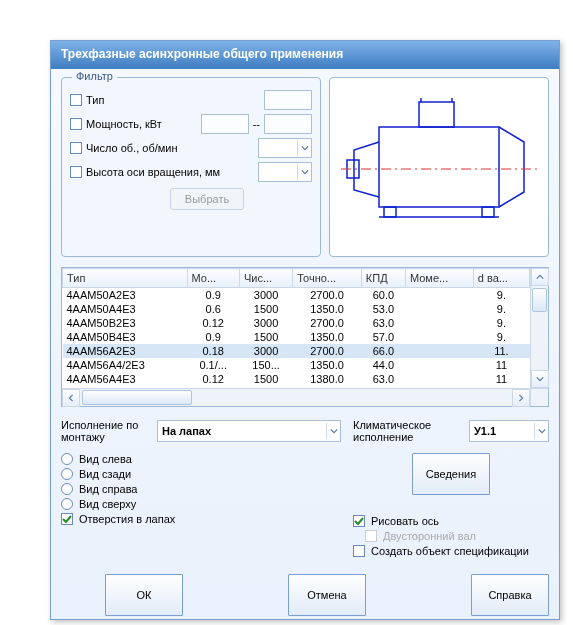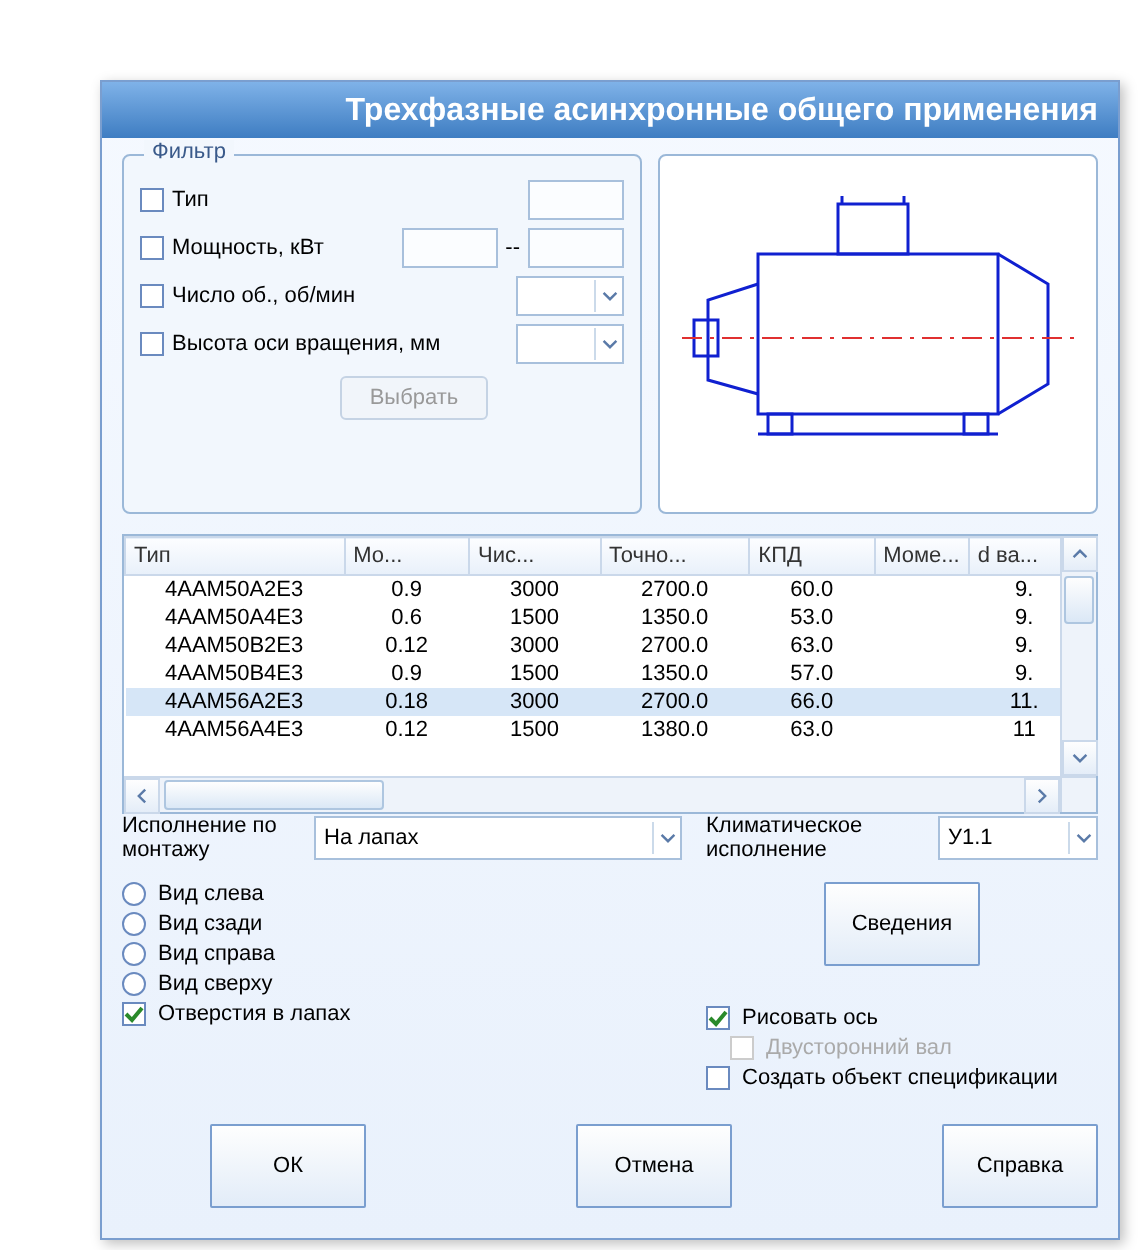--- a/index.html
+++ b/index.html
@@ -20,23 +20,22 @@
     height: 580px;
     border: 1px solid #7a9ecf;
     background: linear-gradient(#f5f9ff, #e9f1fc);
     box-shadow: 2px 2px 6px rgba(0,0,0,0.25);
   }
   .titlebar {
     height: 28px;
     background: linear-gradient(#7fb2e8, #3e7dc2);
     color: #fff;
     font-weight: bold;
-    font-size: 16px;
+    font-size: 12px;
     padding: 6px 10px;
-    text-align: right;
   }
   .content {
     padding: 8px 10px;
   }
   .top-row { display: flex; gap: 8px; }
   .filter-group {
     border: 1px solid #9bb8d8;
     border-radius: 4px;
     padding: 8px 8px 10px 8px;
     width: 260px;
@@ -105,21 +104,21 @@
   table { border-collapse: collapse; width: 100%; font-size:11px;}
   thead th {
     background: linear-gradient(#fcfdff,#e8f0fa);
     border: 1px solid #cad8ea;
     padding: 3px 4px;
     text-align: left;
     font-weight: normal;
     color:#333;
   }
   tbody td {
-    padding: 1px 20px;
+    padding: 1px 4px;
     border-right: 1px solid transparent;
     white-space: nowrap;
   }
   tbody tr.sel td { background:#d6e6f7; }
   .num { text-align: center; }
   .vscroll {
     position:absolute; right:0; top:0; bottom:18px; width:18px;
     background:#eef3fa; border-left:1px solid #cad8ea;
     display:flex; flex-direction:column;
   }
@@ -130,28 +129,28 @@
   }
   .sb-btn {
     width:18px;height:18px;display:flex;align-items:center;justify-content:center;
     background:linear-gradient(#fefefe,#e4edf8);border:1px solid #cad8ea;
   }
   .sb-track { flex:1; position:relative; }
   .sb-thumb-v { position:absolute; left:1px; right:1px; top:2px; height:24px; background:linear-gradient(#fefefe,#dbe8f6); border:1px solid #aec6e0; border-radius:2px;}
   .sb-thumb-h { position:absolute; top:1px; bottom:1px; left:2px; width:110px; background:linear-gradient(#fefefe,#dbe8f6); border:1px solid #aec6e0; border-radius:2px;}
   .corner { position:absolute; right:0; bottom:0; width:18px;height:18px;background:#eef3fa;border-left:1px solid #cad8ea;border-top:1px solid #cad8ea;}
 
-  .lower { display:flex; gap:12px;justify-content:space-between; }
+  .lower { margin-top: 12px; display:flex; gap:12px;justify-content:space-between; }
   .lower-left { width: 280px; }
   .lower-right { flex:1; }
   .combo-row { display:flex; align-items:center; gap:6px; }
   .combo-row .lbl { width: 90px; }
   .combo-box {
     flex:1; height:22px; border:1px solid #a8c0dc; background:#fff;
-    display:flex; align-items:center; justify-content:space-between; padding-left:4px;
+    display:flex; align-items:center; justify-content:space-between; padding-left:4px;font-weight:bold;
   }
   .radio-list { margin-top:10px; }
   .radio-list label, .chk-list label {
     display:flex; align-items:center; gap:6px; margin:3px 0;
   }
   .radio-dot {
     width:12px;height:12px;border:1px solid #6a8abf;border-radius:50%;
     display:inline-flex;align-items:center;justify-content:center;background:#fff;
   }
   .radio-dot.on::after{content:"";width:6px;height:6px;background:#3a873a;border-radius:50%;}
@@ -308,20 +307,29 @@
               <tr class="sel">
                 <td>4ААМ56А2Е3</td>
                 <td class="num">0.18</td>
                 <td class="num">3000</td>
                 <td class="num">2700.0</td>
                 <td class="num">66.0</td>
                 <td class="num"></td>
                 <td class="num">11.</td>
               </tr>
               <tr>
+                <td>4ААМ56А4/2Е3</td>
+                <td class="num">0.1/...</td>
+                <td class="num">150...</td>
+                <td class="num">1350.0</td>
+                <td class="num">44.0</td>
+                <td class="num"></td>
+                <td class="num">11</td>
+              </tr>
+              <tr>
                 <td>4ААМ56А4Е3</td>
                 <td class="num">0.12</td>
                 <td class="num">1500</td>
                 <td class="num">1380.0</td>
                 <td class="num">63.0</td>
                 <td class="num"></td>
                 <td class="num">11</td>
               </tr>
             </tbody>
         </table>

